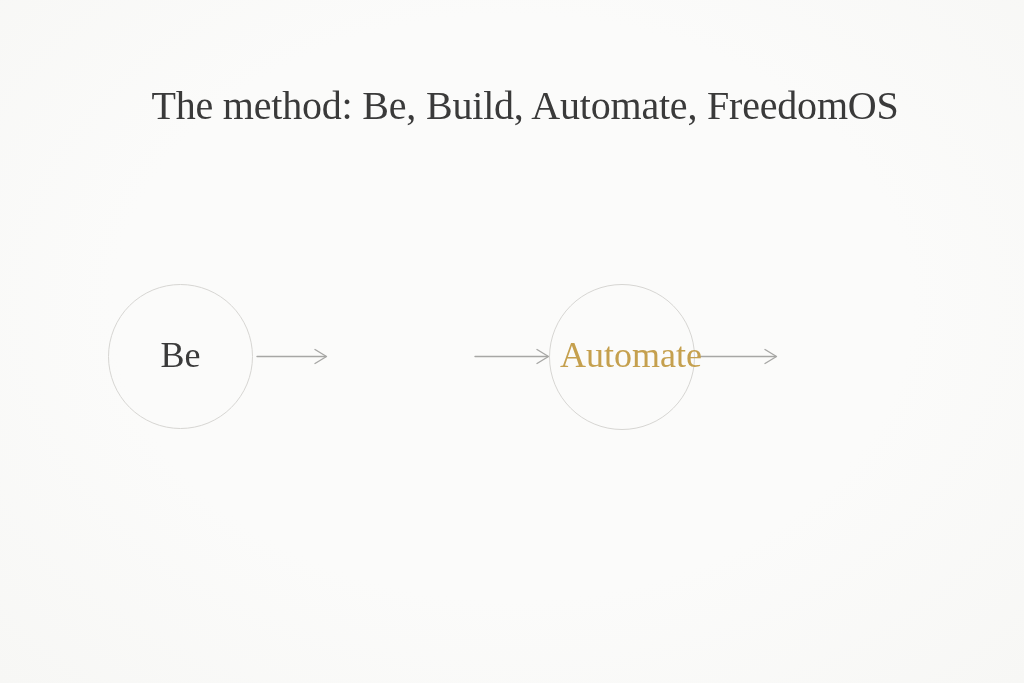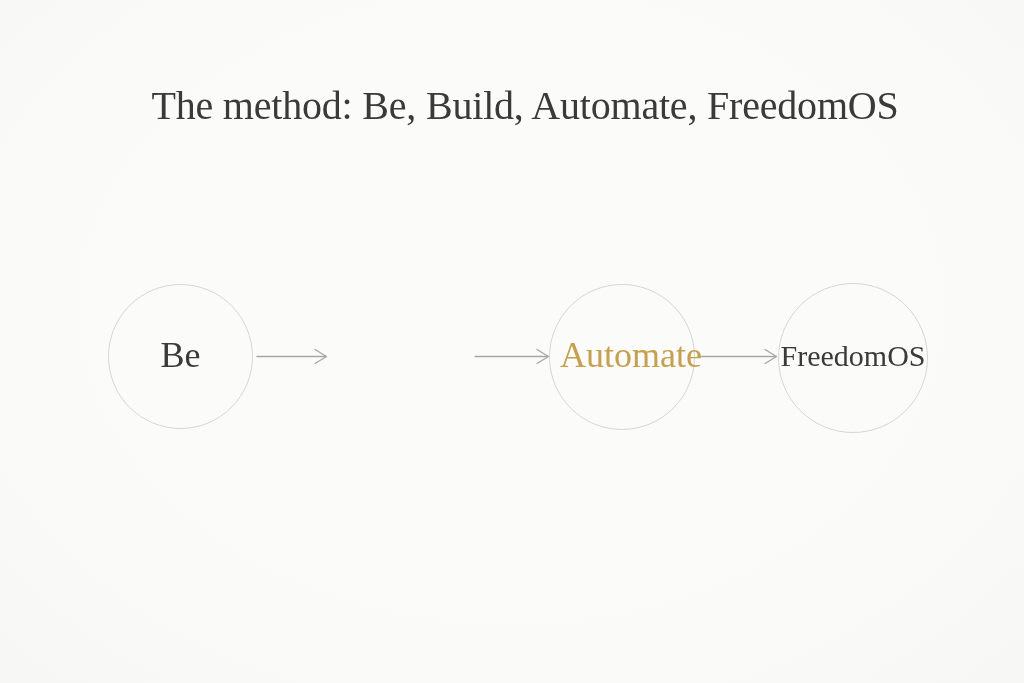--- a/index.html
+++ b/index.html
@@ -100,18 +100,15 @@
 
     <div class="node node--be">
       <span class="node-label">Be</span>
     </div>
 
 
     <div class="node node--automate">
       <span class="node-label">Automate</span>
     </div>
 
-    <div class="node node--freedomos">
-      <span class="node-label">FreedomOS</span>
-    </div>
 
   </div>
 </div>
 
 </body></html>

